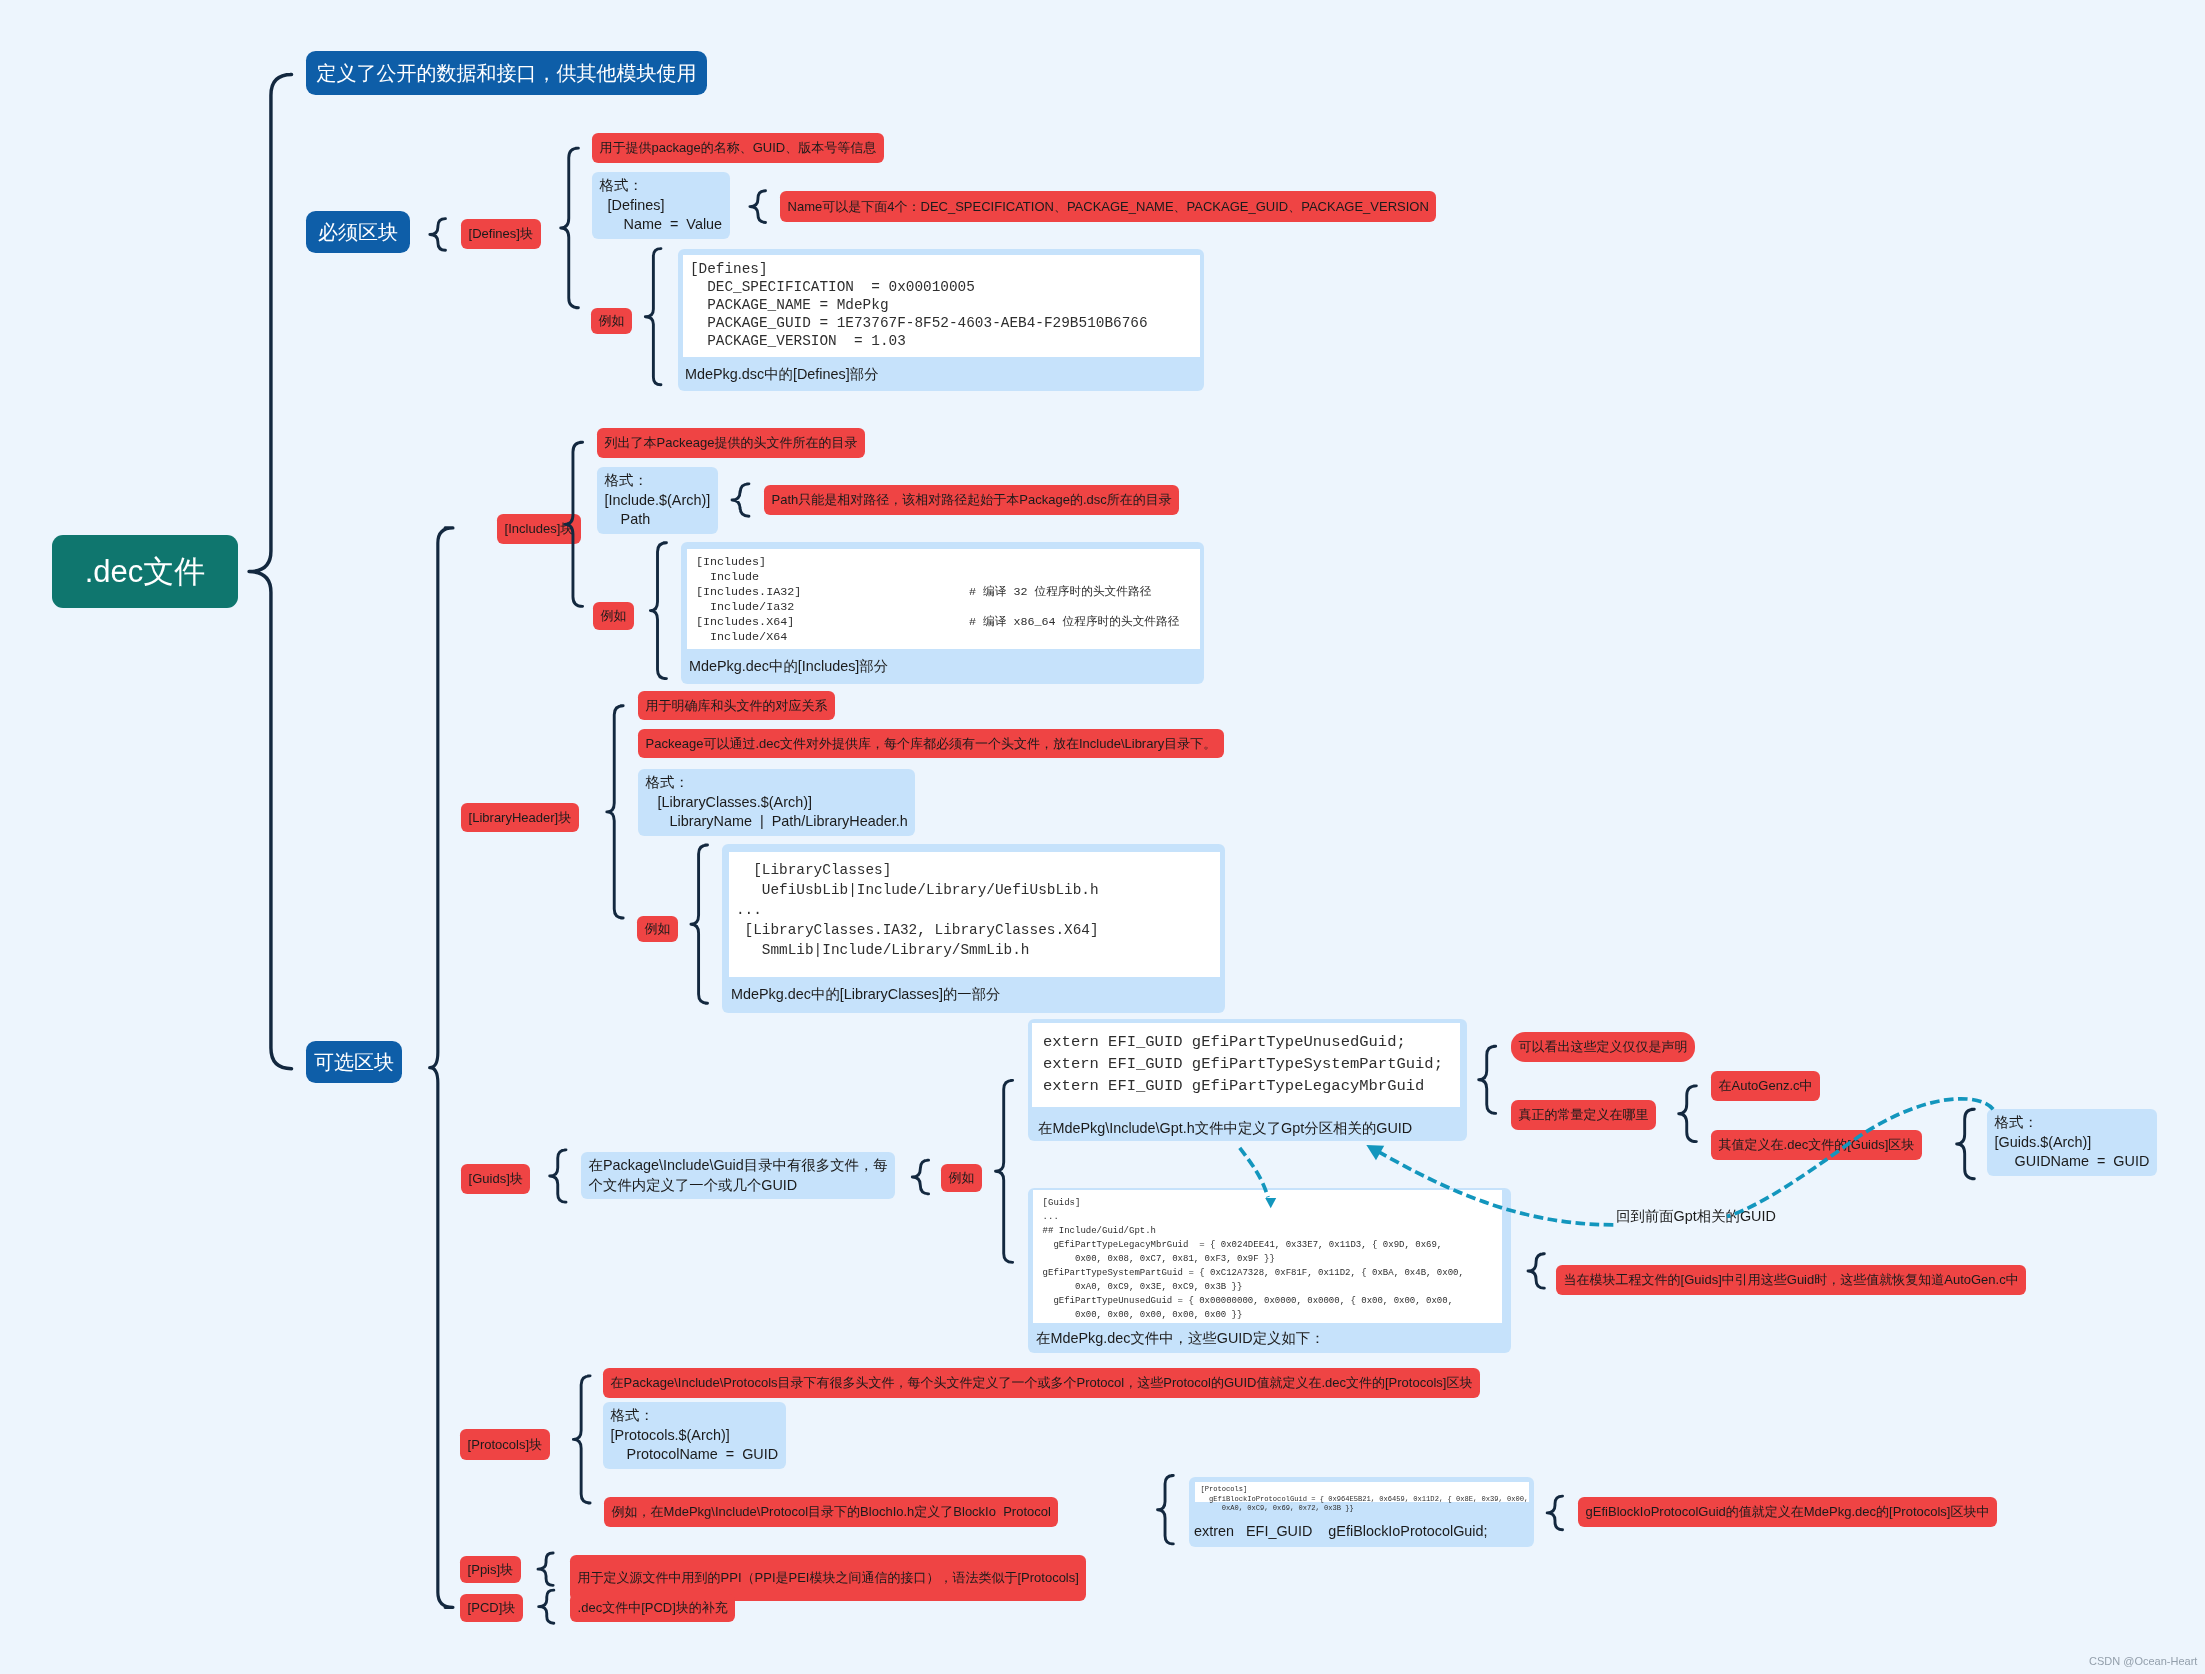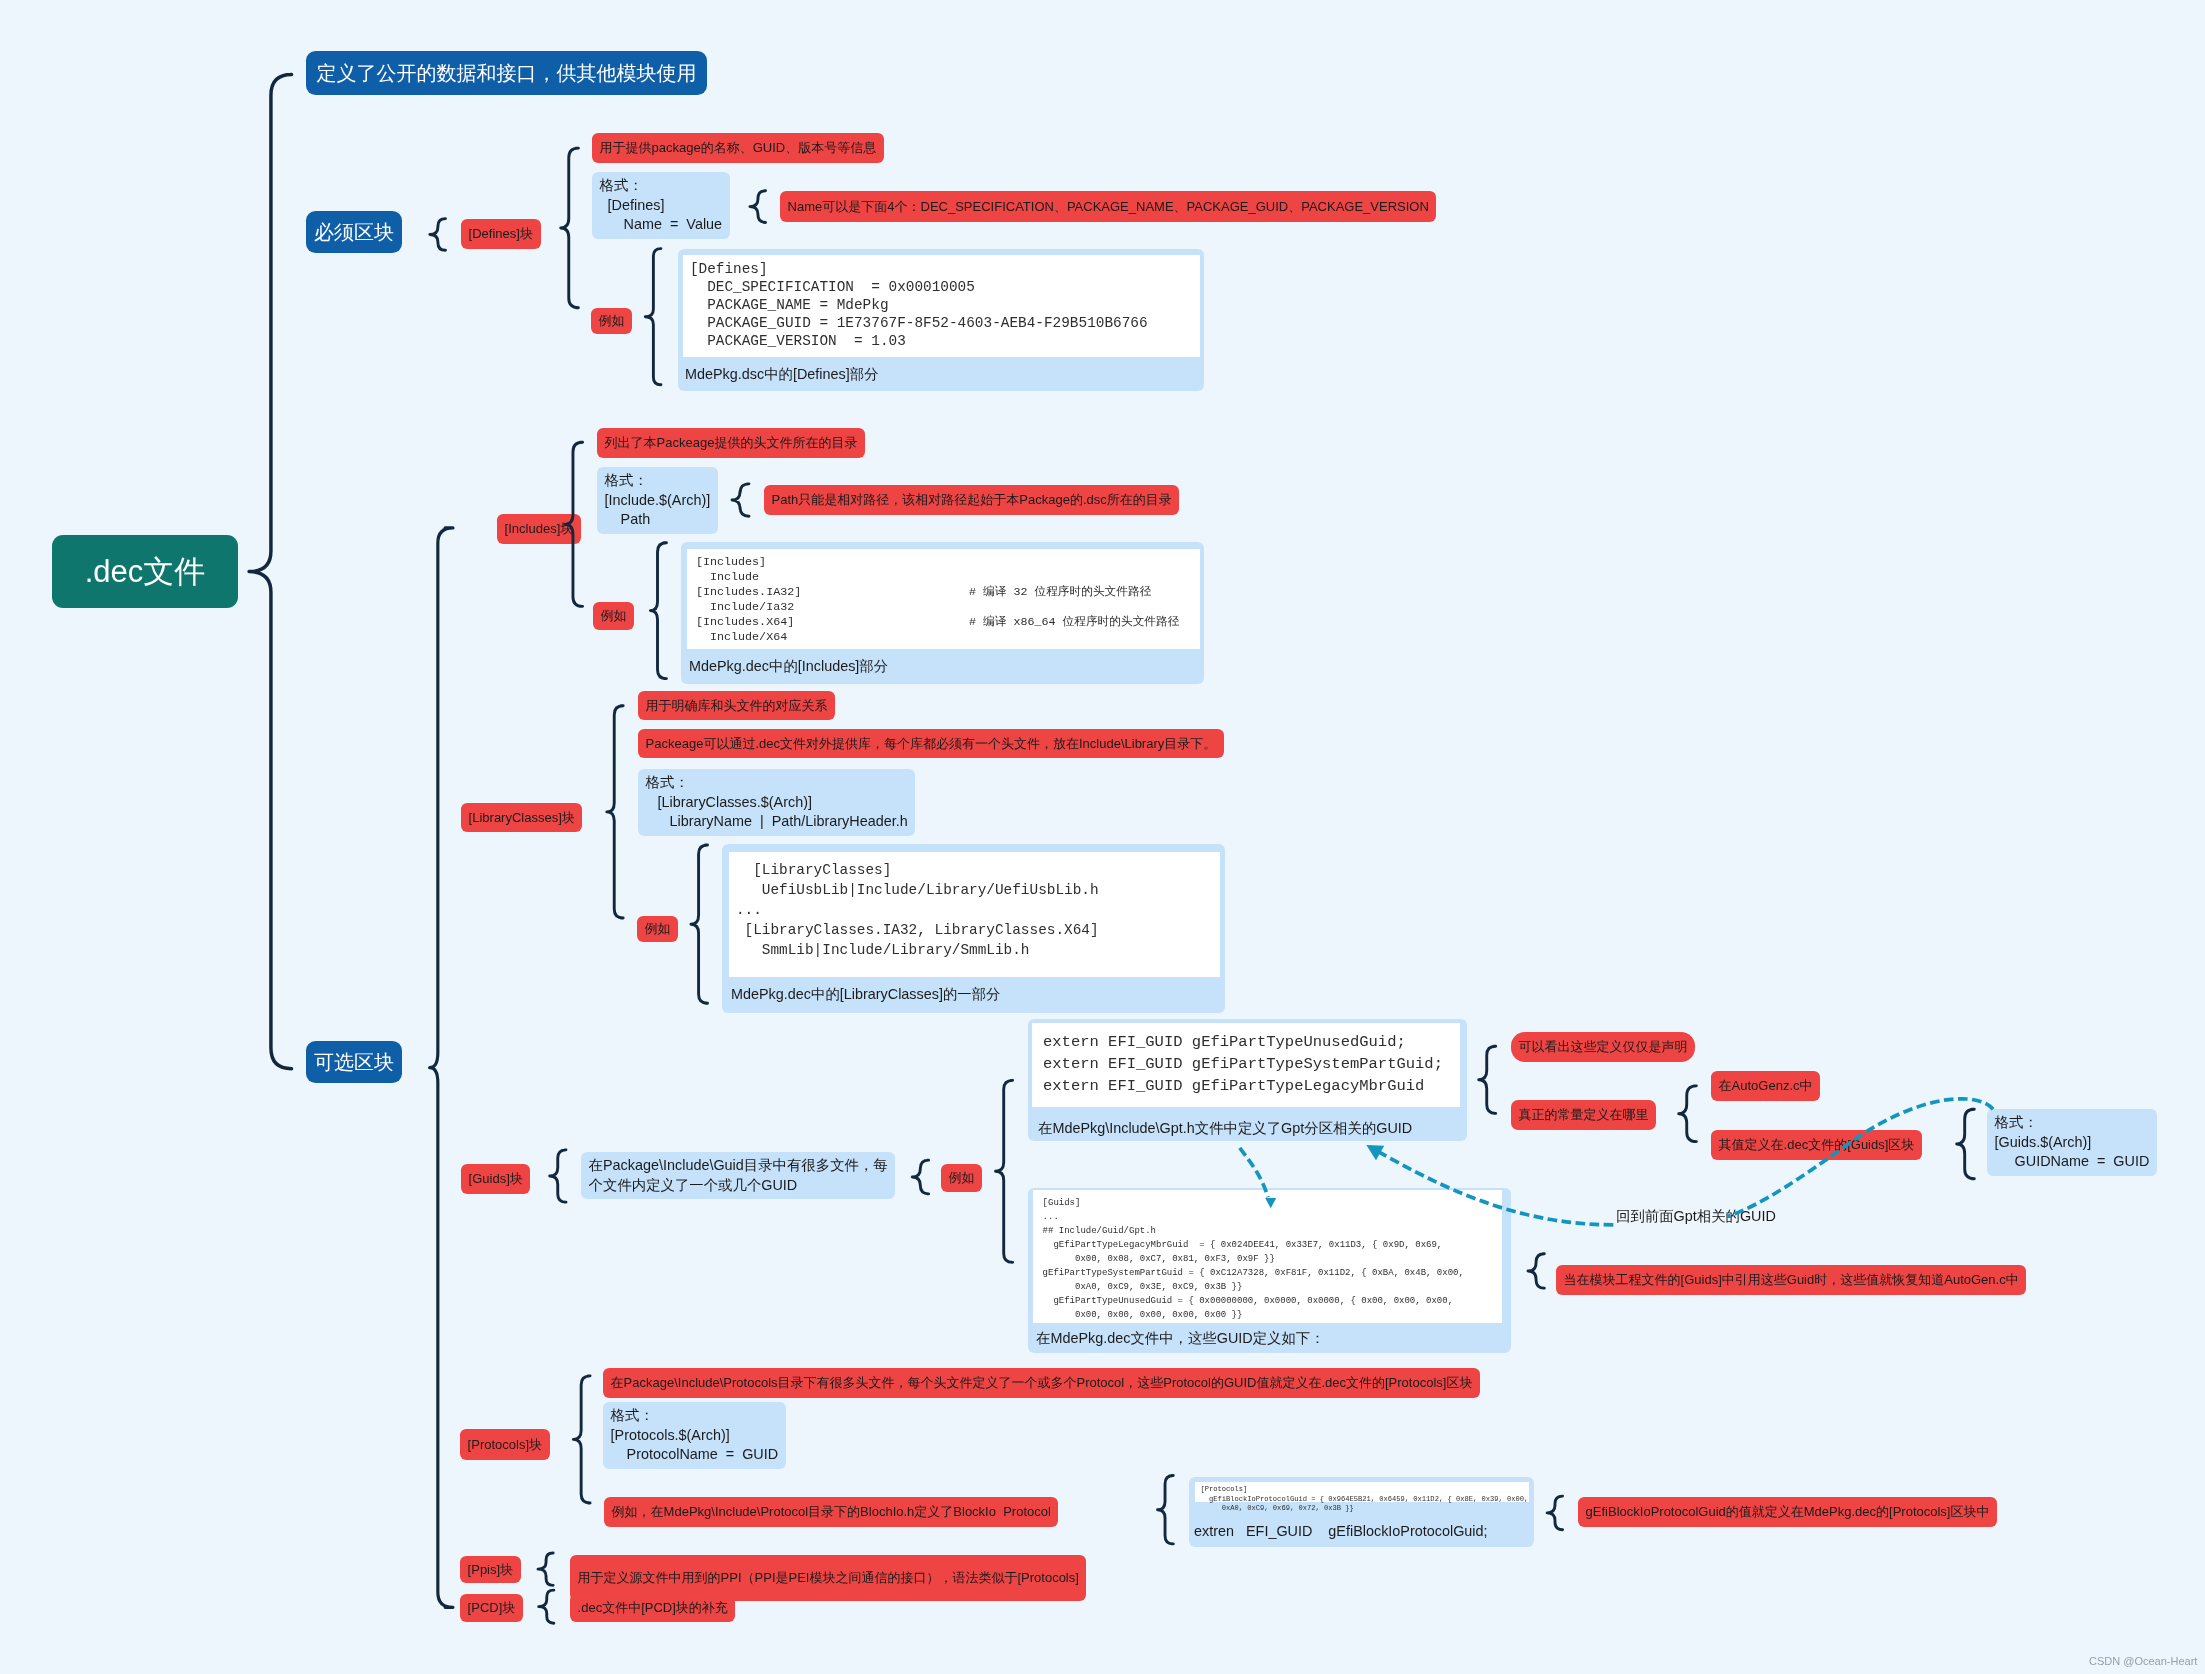--- a/index.html
+++ b/index.html
@@ -20,21 +20,21 @@
       font-family:"Liberation Mono","DejaVu Sans Mono",monospace;white-space:pre;}
   .cap{font-size:14.4px;color:#1b1b1b;white-space:pre;display:flex;align-items:center;}
   svg.ov{position:absolute;left:0;top:0;width:2205px;height:1675px;overflow:visible;pointer-events:none;}
   .wm{color:#939fab;font-size:13.8px;white-space:pre;}
 </style>
 </head>
 <body>
 
 <div class="root" style="left:52px;top:535px;width:186px;height:73px;">.dec文件</div>
 <div class="branch" style="left:306px;top:51px;width:401px;height:44px;">定义了公开的数据和接口，供其他模块使用</div>
-<div class="branch" style="left:306px;top:211px;width:96px;height:42px;text-align:right;">必须区块</div>
+<div class="branch" style="left:306px;top:211px;width:104px;height:42px;text-align:right;">必须区块</div>
 <div class="branch" style="left:306px;top:1041px;width:96px;height:42px;">可选区块</div>
 <div class="lt" style="left:461px;top:219px;height:30px;">[Defines]块</div>
 <div class="lt" style="left:592px;top:133px;">用于提供package的名称、GUID、版本号等信息</div>
 <div class="ltw" style="left:592px;top:172px;">格式：
   [Defines]
       Name  =  Value</div>
 <div class="lt" style="left:780px;top:191px;height:31px;">Name可以是下面4个：DEC_SPECIFICATION、PACKAGE_NAME、PACKAGE_GUID、PACKAGE_VERSION</div>
 <div class="lt" style="left:591px;top:308px;height:26px;">例如</div>
 <div class="codewrap" style="left:678px;top:249px;width:526px;height:142px;"></div>
 <div class="codebox" style="left:683px;top:255px;width:517px;height:102px;font-size:14.4px;line-height:18px;padding:4.8px 6.9px;">[Defines]
@@ -57,21 +57,21 @@
   Include/Ia32
 [Includes.X64]
   Include/X64</div>
 <div class="codebox" style="left:969px;top:549px;width:234px;height:100px;font-size:11.7px;line-height:15px;padding:6.2px 0;background:transparent;">
 
 # 编译 32 位程序时的头文件路径
 
 # 编译 x86_64 位程序时的头文件路径
 </div>
 <div class="cap" style="left:689px;top:655px;height:23.4px;">MdePkg.dec中的[Includes]部分</div>
-<div class="lt" style="left:461px;top:803px;height:29px;">[LibraryClasses]块</div>
+<div class="lt" style="left:461px;top:803px;height:29px;">[LibraryHeader]块</div>
 <div class="lt" style="left:638px;top:691px;height:29px;">用于明确库和头文件的对应关系</div>
 <div class="lt" style="left:638px;top:729px;height:29px;">Packeage可以通过.dec文件对外提供库，每个库都必须有一个头文件，放在Include\Library目录下。</div>
 <div class="ltw" style="left:638px;top:769px;">格式：
    [LibraryClasses.$(Arch)]
       LibraryName  |  Path/LibraryHeader.h</div>
 <div class="lt" style="left:637px;top:916px;height:26px;">例如</div>
 <div class="codewrap" style="left:722px;top:844px;width:503px;height:169px;"></div>
 <div class="codebox" style="left:729px;top:852px;width:491px;height:125px;font-size:14.4px;line-height:20px;padding:7.6px 6.9px;">  [LibraryClasses]
    UefiUsbLib|Include/Library/UefiUsbLib.h
 ...

